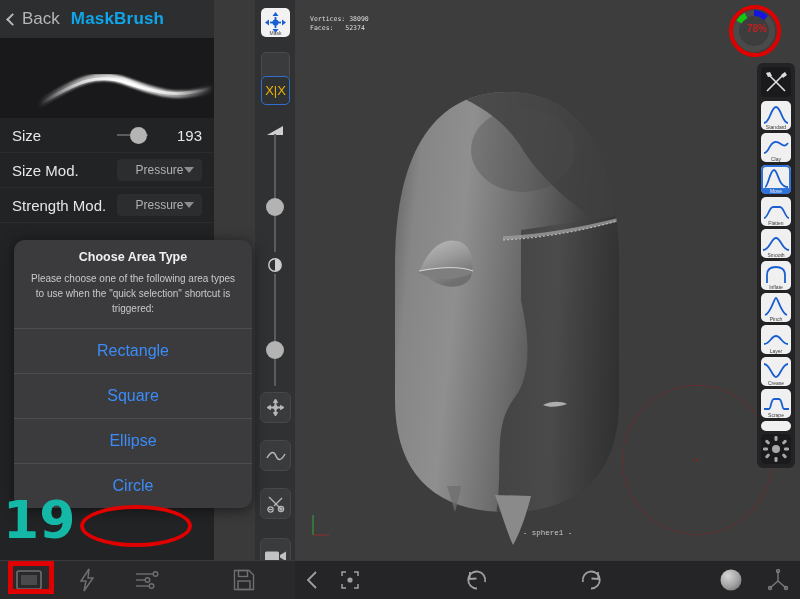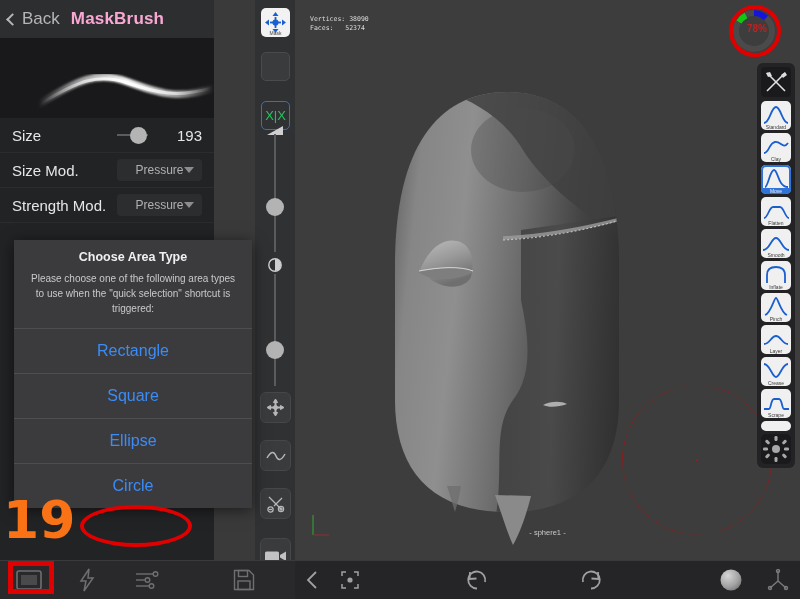--- a/index.html
+++ b/index.html
@@ -23,21 +23,21 @@
   #back-btn {
     position: absolute; left: 8px; top: 0; height: 38px;
     display: flex; align-items: center; gap: 3px;
     color: #b6b6b8; font-size: 17px; cursor: pointer;
   }
   #back-btn .chev {
     display: inline-block; width: 9px; height: 9px;
     border-left: 2px solid #b6b6b8; border-bottom: 2px solid #b6b6b8;
     transform: rotate(45deg); margin-right: 2px;
   }
-  #panel-title { color: #f9a8d4; font-size: 17px; font-weight: bold; letter-spacing: .2px; padding-left: 21px; }
+  #panel-title { color: #0ea5e9; font-size: 17px; font-weight: bold; letter-spacing: .2px; padding-left: 21px; }
 
   
   #brush-preview {
     height: 80px; background: #19191b; position: relative; overflow: hidden;
   }
   #brush-preview svg { position: absolute; left: 0; top: 0; }
 
   
   .prop-row {
     height: 35px; display: flex; align-items: center;
@@ -61,21 +61,21 @@
   }
   .dropdown .caret {
     position: absolute; right: 8px; top: 8px;
     width: 0; height: 0; border-left: 5px solid transparent;
     border-right: 5px solid transparent; border-top: 6px solid #8c8c8e;
   }
 
   
   #dialog {
     position: absolute; left: 14px; top: 240px; width: 238px;
-    background: #3b3b3d; border-radius: 0; overflow: hidden;
+    background: #3b3b3d; border-radius: 11px; overflow: hidden;
     z-index: 30; box-shadow: 0 2px 14px rgba(0,0,0,.55);
   }
   #dialog-head { padding: 10px 14px 12px; text-align: center; }
   #dialog-title { color: #f0f0f2; font-size: 12.5px; font-weight: bold; margin-bottom: 7px; }
   #dialog-msg { color: #c9c9cb; font-size: 10px; line-height: 15px; }
   .dlg-btn {
     height: 45px; display: flex; align-items: center; justify-content: center;
     color: #3b8cf7; font-size: 16px; border-top: 1px solid #4e4e50;
     cursor: pointer;
   }
@@ -88,22 +88,22 @@
   .tool-sq {
     position: absolute; left: 6px; width: 29px; height: 29px; border-radius: 5px;
   }
   #mask-tool { top: 8px; background: #f2f2f2; }
   #mask-tool .mlabel {
     position: absolute; bottom: 1px; left: 0; right: 0; text-align: center;
     font-size: 5px; color: #444; font-family: "Liberation Sans", sans-serif;
   }
   #empty-tool { top: 52px; background: #3a3b3d; border: 1px solid #4a4b4d; }
   #sym-tool {
-    top: 101px; background: #303133; border: 1.5px solid #2f6fd0;
-    color: #22c55e; font-size: 13px; display: flex; align-items: center; justify-content: center;
+    top: 76px; background: #303133; border: 1.5px solid #2f6fd0;
+    color: #eab308; font-size: 13px; display: flex; align-items: center; justify-content: center;
   }
   .vslider { position: absolute; left: 19px; width: 2px; background: #5a5b5d; }
   .vknob {
     position: absolute; left: 11px; width: 18px; height: 18px;
     border-radius: 50%; background: #b3b3b3;
   }
   .vicon { position: absolute; left: 0; width: 40px; text-align: center; color: #c9c9cb; }
   .btm-tool {
     position: absolute; left: 5px; width: 31px; height: 31px;
     border-radius: 6px; background: #3a3b3d; border: 1px solid #464749;
@@ -115,21 +115,21 @@
     position: absolute; left: 295px; top: 0; right: 0; height: 560px;
     background: #3d3d3d; overflow: hidden;
   }
   #stats {
     position: absolute; left: 15px; top: 15px;
     color: #dedede; font-size: 6.5px; line-height: 9px;
     font-family: "DejaVu Sans Mono", monospace; white-space: pre;
   }
   #obj-label {
     position: absolute; left: 0; right: 0; bottom: 23px; text-align: center;
-    color: #c9c9c9; font-size: 7.5px; font-family: Liberation Sans, sans-serif;
+    color: #c9c9c9; font-size: 7.5px; font-family: Liberation Mono, monospace;
   }
   #brush-cursor {
     position: absolute; right: 28px; top: 385px; width: 150px; height: 150px;
     border: 1px dotted #8b2020; border-radius: 50%;
   }
   #brush-cursor::after {
     content: ""; position: absolute; left: 50%; top: 50%;
     width: 2px; height: 2px; background: #8b2020; margin: -1px 0 0 -1px;
   }
 
@@ -169,21 +169,21 @@
   #right-bottombar {
     position: absolute; left: 295px; bottom: 0; right: 0; height: 39px;
     background: #252527; border-top: 1px solid #3a3a3c;
     display: flex; align-items: center;
   }
   .bar-icon { color: #8d8d8f; display: flex; align-items: center; justify-content: center; }
 
   
   #anno-19 {
     position: absolute; left: 3px; top: 494px;
-    color: #f97316; font-size: 52px; font-weight: bold;
+    color: #14b8a6; font-size: 52px; font-weight: bold;
     font-family: "DejaVu Sans", sans-serif; line-height: 52px; z-index: 60;
   }
   #anno-box {
     position: absolute; left: 8px; bottom: 5px; width: 46px; height: 33px;
     border: 5px solid #e00000; z-index: 60;
   }
   #anno-ellipse {
     position: absolute; left: 80px; top: 505px; width: 112px; height: 42px;
     border: 4px solid #e00000; border-radius: 50%; z-index: 60;
   }

